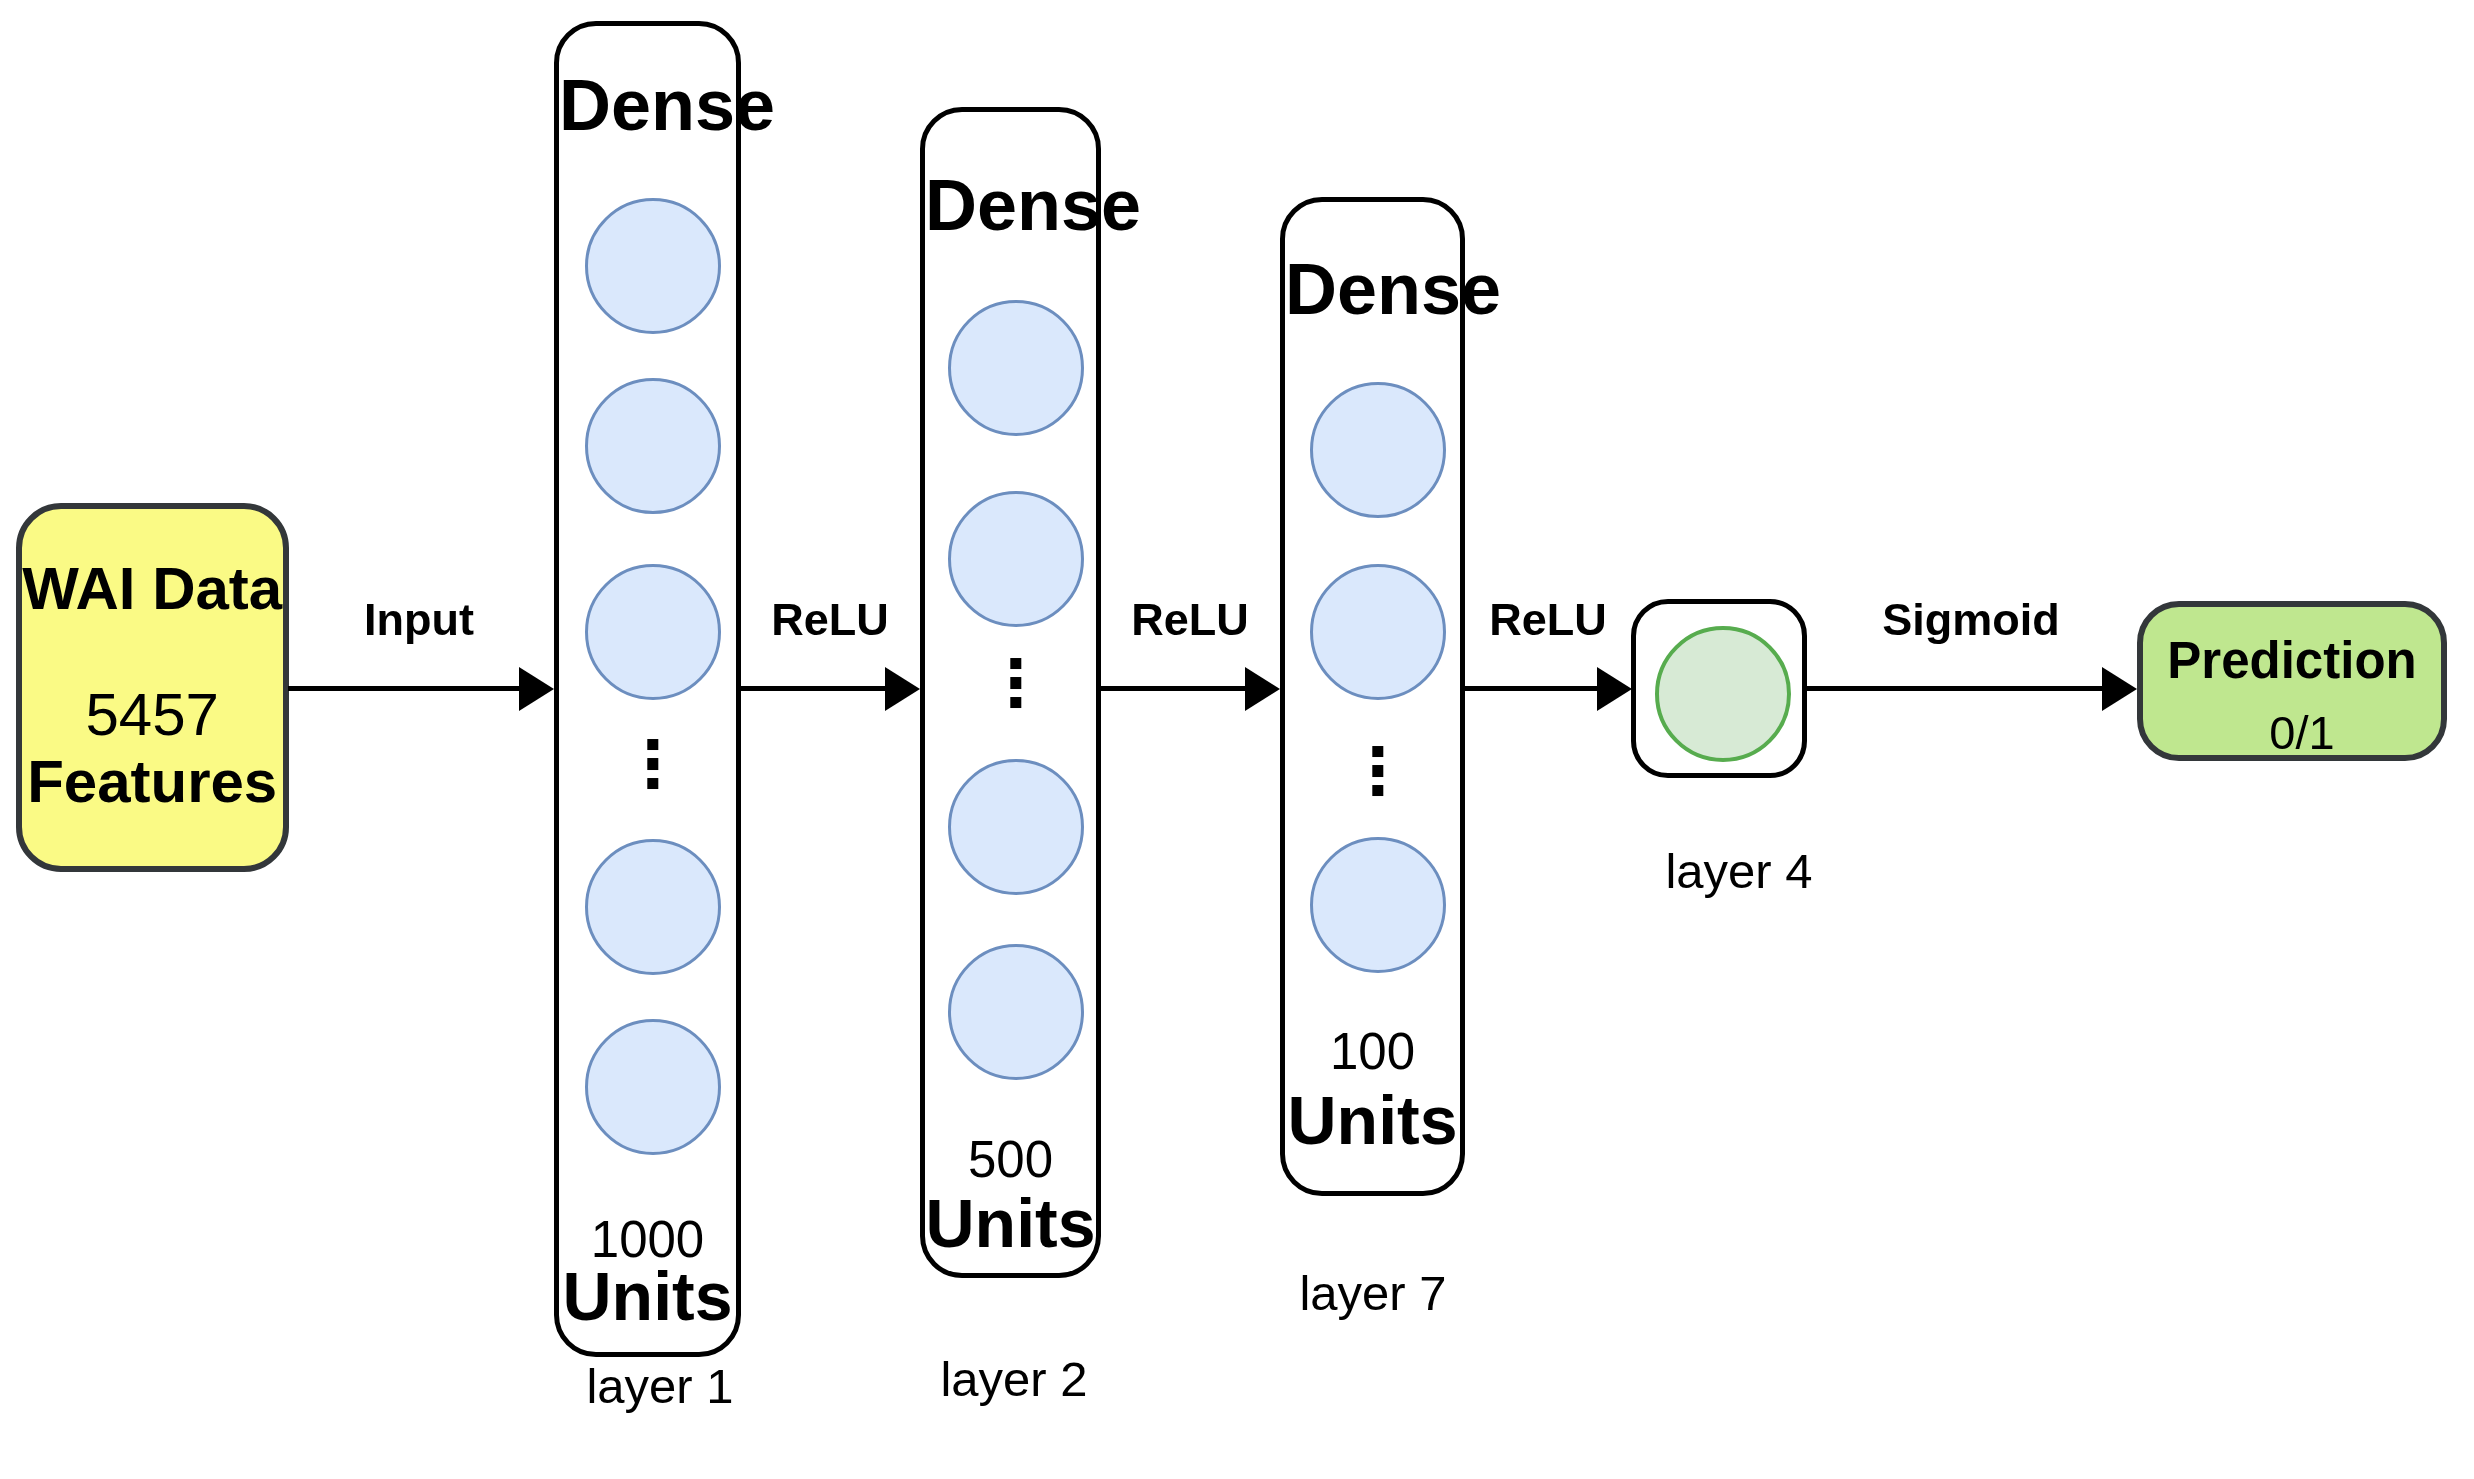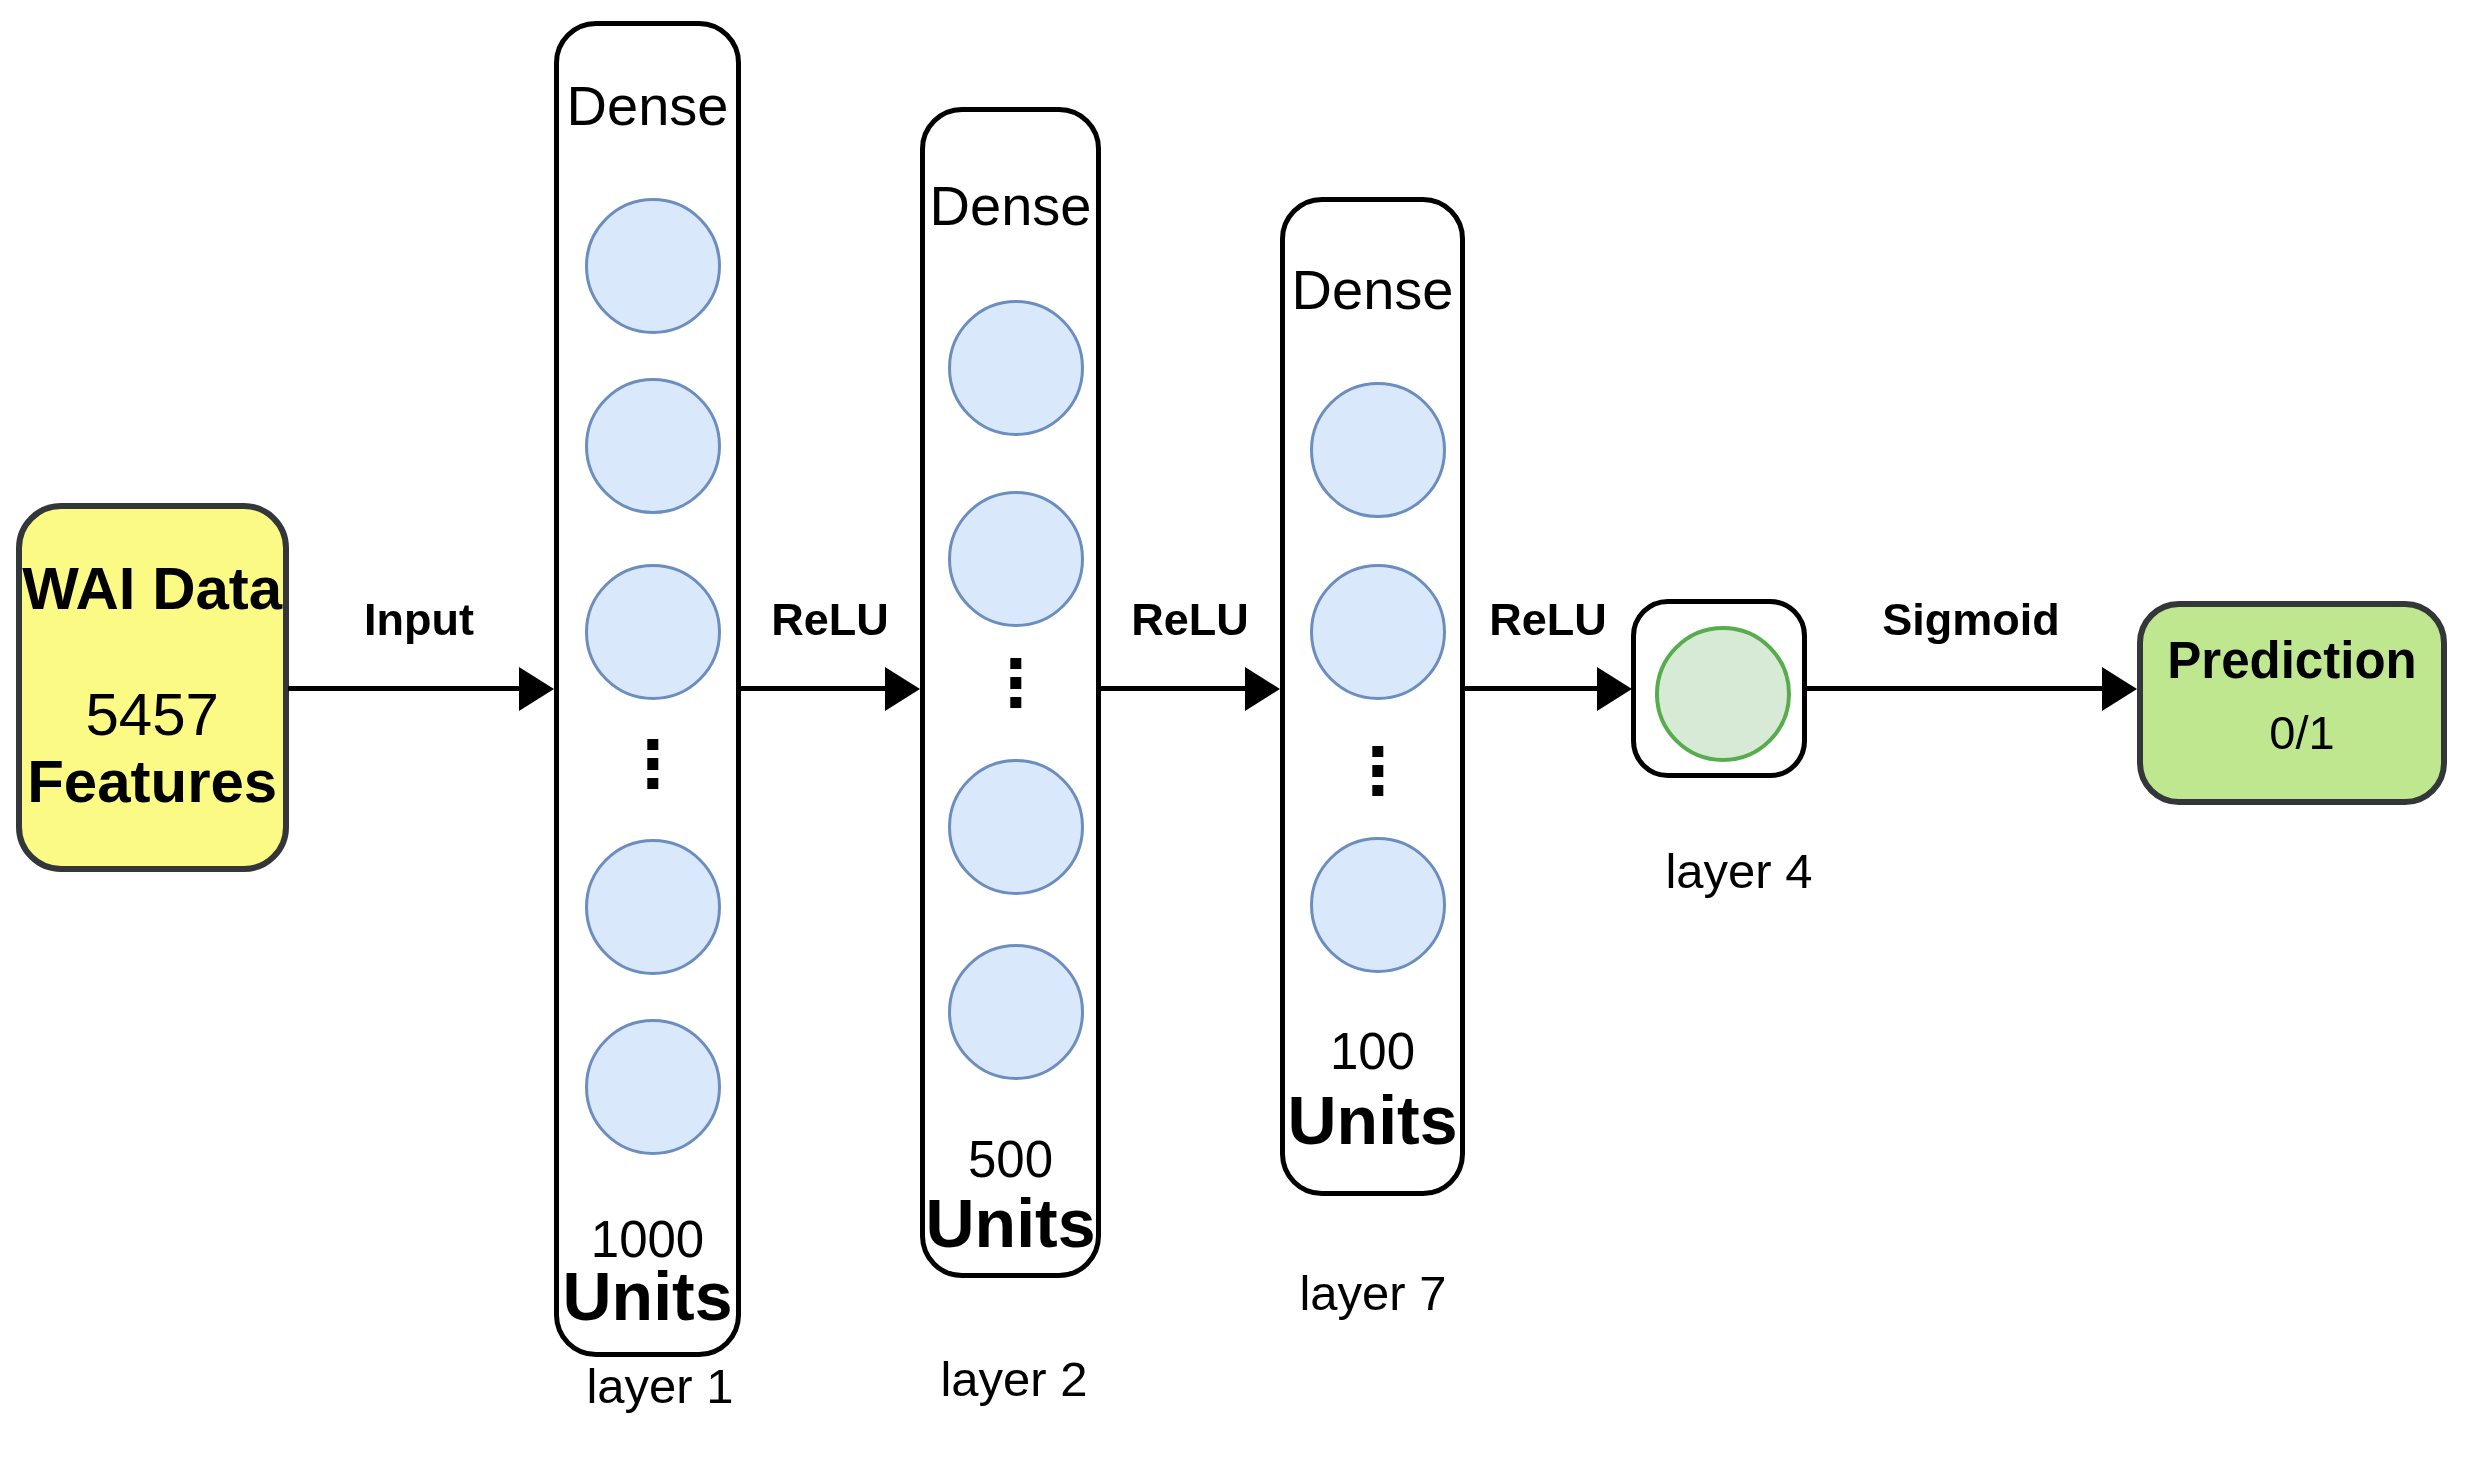--- a/index.html
+++ b/index.html
@@ -12,21 +12,21 @@
   .input-node{background:var(--input-fill,#FAFA85);border:6.1px solid var(--input-border,#33373A);}
   .output-node{background:var(--output-fill,#BFE78F);border:6.1px solid var(--output-border,#33373A);}
   .node-text{position:absolute;left:0;right:0;text-align:center;transform:translateY(-50%);
     font-size:60px;line-height:1.1;white-space:nowrap;}
   .bold{font-weight:bold;}
   
   .layer-col{position:absolute;box-sizing:border-box;background:#fff;
     border:5.2px solid var(--line-color,#000);border-radius:42px;}
   .col-text{position:absolute;left:0;right:0;text-align:center;transform:translateY(-50%);
     white-space:nowrap;}
-  .col-title{font-size:56px;font-weight:normal;}
+  .col-title{font-size:72px;font-weight:bold;}
   .units-num{font-size:51px;}
   .units-word{font-size:68px;font-weight:bold;}
   .neuron{position:absolute;box-sizing:border-box;width:136px;height:136px;border-radius:50%;
     background:var(--neuron-fill,#DAE8FC);border:3.5px solid var(--neuron-border,#6C8EBF);
     transform:translate(-50%,-50%);}
   .neuron-out{background:var(--output-neuron-fill,#D7EAD5);border:4.4px solid var(--output-neuron-border,#57AC4E);}
   .dots{position:absolute;transform:translate(-50%,-50%);display:flex;flex-direction:column;gap:7.9px;}
   .dots i{display:block;width:11.4px;height:11.4px;background:var(--line-color,#000);}
   
   .edge-line{position:absolute;height:5.2px;top:686px;background:var(--line-color,#000);}
@@ -113,19 +113,19 @@
 
   <div class="layer-col" style="left:1631px;top:599px;width:176px;height:179px;border-radius:37px;">
     <span class="neuron neuron-out" style="left:87px;top:90px;"></span>
   </div>
   <span class="caption" style="left:1739px;top:846px;">layer 4</span>
 
   <div class="edge-line" style="left:1807px;width:296px;"></div>
   <div class="edge-head" style="left:2102px;"></div>
   <span class="edge-label" style="left:1971px;top:620px;">Sigmoid</span>
 
-  <div class="term-node output-node" style="left:2137px;top:601px;width:310px;height:204px;border-radius:42px;">
+  <div class="term-node output-node" style="left:2137px;top:601px;width:310px;height:160px;border-radius:42px;">
     <span class="node-text bold" style="top:54px;font-size:51px;">Prediction</span>
     <span class="node-text" style="top:126px;font-size:47px;margin-left:20px;">0/1</span>
   </div>
 
 </div>
 
 
 </body></html>

